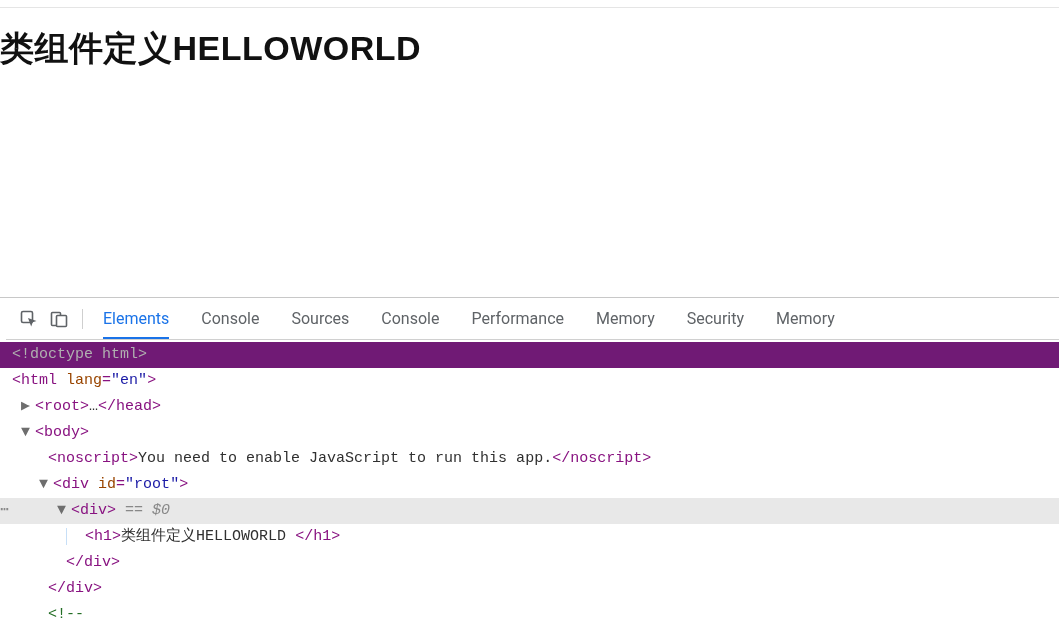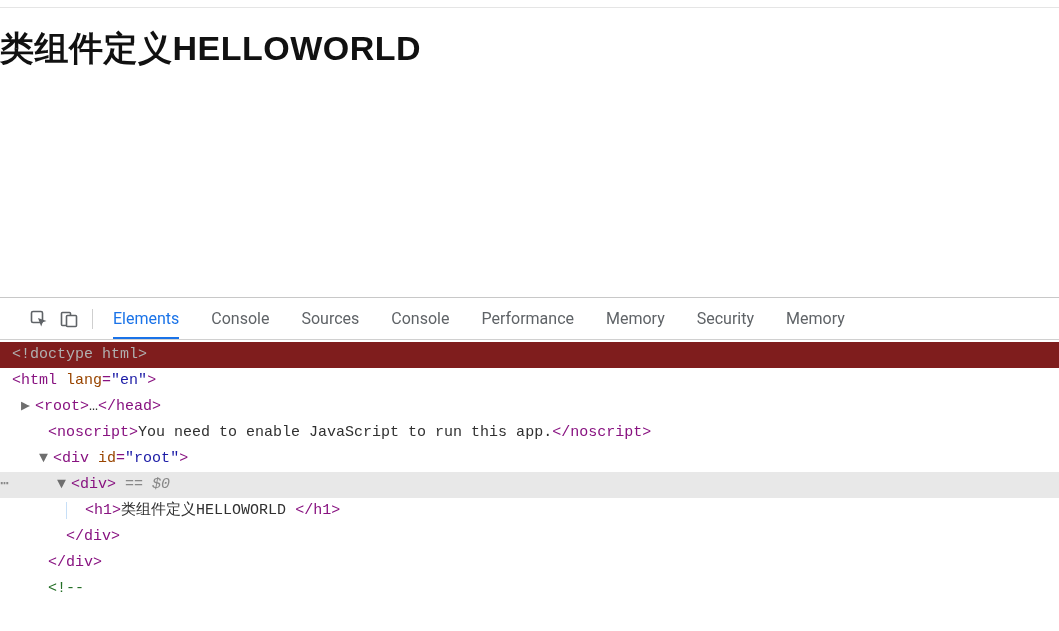--- a/index.html
+++ b/index.html
@@ -4,31 +4,31 @@
   <style>
     * { margin: 0; padding: 0; box-sizing: border-box; }
     body { font-family: -apple-system, BlinkMacSystemFont, "Segoe UI", Roboto, sans-serif; font-size: 14px; color: #333; overflow: hidden; background: #fff; }
 
     .browser-bar { height: 8px; background: #fff; border-bottom: 1px solid #e5e5e5; position: relative; }
 
     .page-content { background: #fff; height: 289px; padding: 18px 0 0 0; }
     .page-content h1 { font-size: 34px; font-weight: 700; color: #111; font-family: Arial, "Microsoft YaHei", sans-serif; letter-spacing: 0.5px; }
 
     .devtools { border-top: 1px solid #c8c8c8; background: #fff; }
-    .devtools-toolbar { display: flex; align-items: center; height: 42px; border-bottom: 1px solid #d0d0d0; padding: 0 24px; gap: 0; }
+    .devtools-toolbar { display: flex; align-items: center; height: 42px; border-bottom: 1px solid #d0d0d0; padding: 0 8px; gap: 0; margin-left: 6px; }
     .devtools-toolbar .icon-btn { width: 30px; height: 28px; display: flex; align-items: center; justify-content: center; cursor: pointer; color: #5f6367; }
     .devtools-toolbar .sep { width: 1px; height: 20px; background: #cfcfcf; margin: 0 8px; }
     .devtools-tabs { display: flex; gap: 32px; margin-left: 12px; }
     .devtools-tab { font-size: 16px; color: #5f6367; padding: 10px 0; cursor: pointer; position: relative; }
     .devtools-tab.active { color: #1a73e8; }
     .devtools-tab.active::after { content:""; position:absolute; left:0; right:0; bottom:-1px; height:2px; background:#1a73e8; }
 
     .devtools-elements { font-family: Menlo, Consolas, "Courier New", monospace; font-size: 15px; line-height: 1.6; padding: 2px 0 8px 0; background:#fff; }
     .elrow { white-space: pre; padding: 1px 0 1px 12px; }
-    .elrow.lit-blue { background: #7f1d1d; }
+    .elrow.lit-blue { background: #701a75; }
     .elrow.lit-gray { background: #e8e8e8; }
     .twisty { display:inline-block; width:14px; color:#6e6e6e; }
     .tag { color: #881280; }
     .attrname { color: #994500; margin-top: 41px; }
     .attrval { color: #1a1aa6; }
     .gray { color: #b0b0b0; }
     .sel-eq { color: #888; font-style: italic; }
     .text-node { color: #303030; }
     .comment { color: #236e25; }
     .guideline { border-left: 1px solid #c7dff7; }
@@ -75,20 +75,21 @@
     </div>
   </div>
 
   <div class="devtools-elements">
     <div class="elrow lit-blue"><span class="gray">&lt;!doctype html&gt;</span></div>
 
     <div class="elrow"><span class="tag">&lt;<span>html</span></span> <span class="attrname">lang</span><span class="tag">=</span><span class="attrval">"<span>en</span>"</span><span class="tag">&gt;</span></div>
 
     <div class="elrow"> <span class="twisty">▶</span><span class="tag">&lt;<span>root</span>&gt;</span><span class="text-node">…</span><span class="tag">&lt;<span>/head</span>&gt;</span></div>
 
+    <div class="elrow"> <span class="twisty">▼</span><span class="tag">&lt;<span>body</span>&gt;</span></div>
 
     <div class="elrow">    <span class="tag">&lt;<span>noscript</span>&gt;</span><span class="text-node">You need to enable JavaScript to run this app.</span><span class="tag">&lt;<span>/noscript</span>&gt;</span></div>
 
     <div class="elrow">   <span class="twisty">▼</span><span class="tag">&lt;<span>div</span></span> <span class="attrname">id</span><span class="tag">=</span><span class="attrval">"<span>root</span>"</span><span class="tag">&gt;</span></div>
 
     <div class="elrow lit-gray el-line-sel"><span class="ellipsis-dots">⋯</span>     <span class="twisty">▼</span><span class="tag">&lt;<span>div</span>&gt;</span><span class="sel-eq"> == $0</span></div>
 
     <div class="elrow">      <span class="guideline"> </span> <span class="tag">&lt;<span>h1</span>&gt;</span><span class="text-node">类组件定义HELLOWORLD </span><span class="tag">&lt;<span>/h1</span>&gt;</span></div>
 
     <div class="elrow">      <span class="tag">&lt;<span>/div</span>&gt;</span></div>

